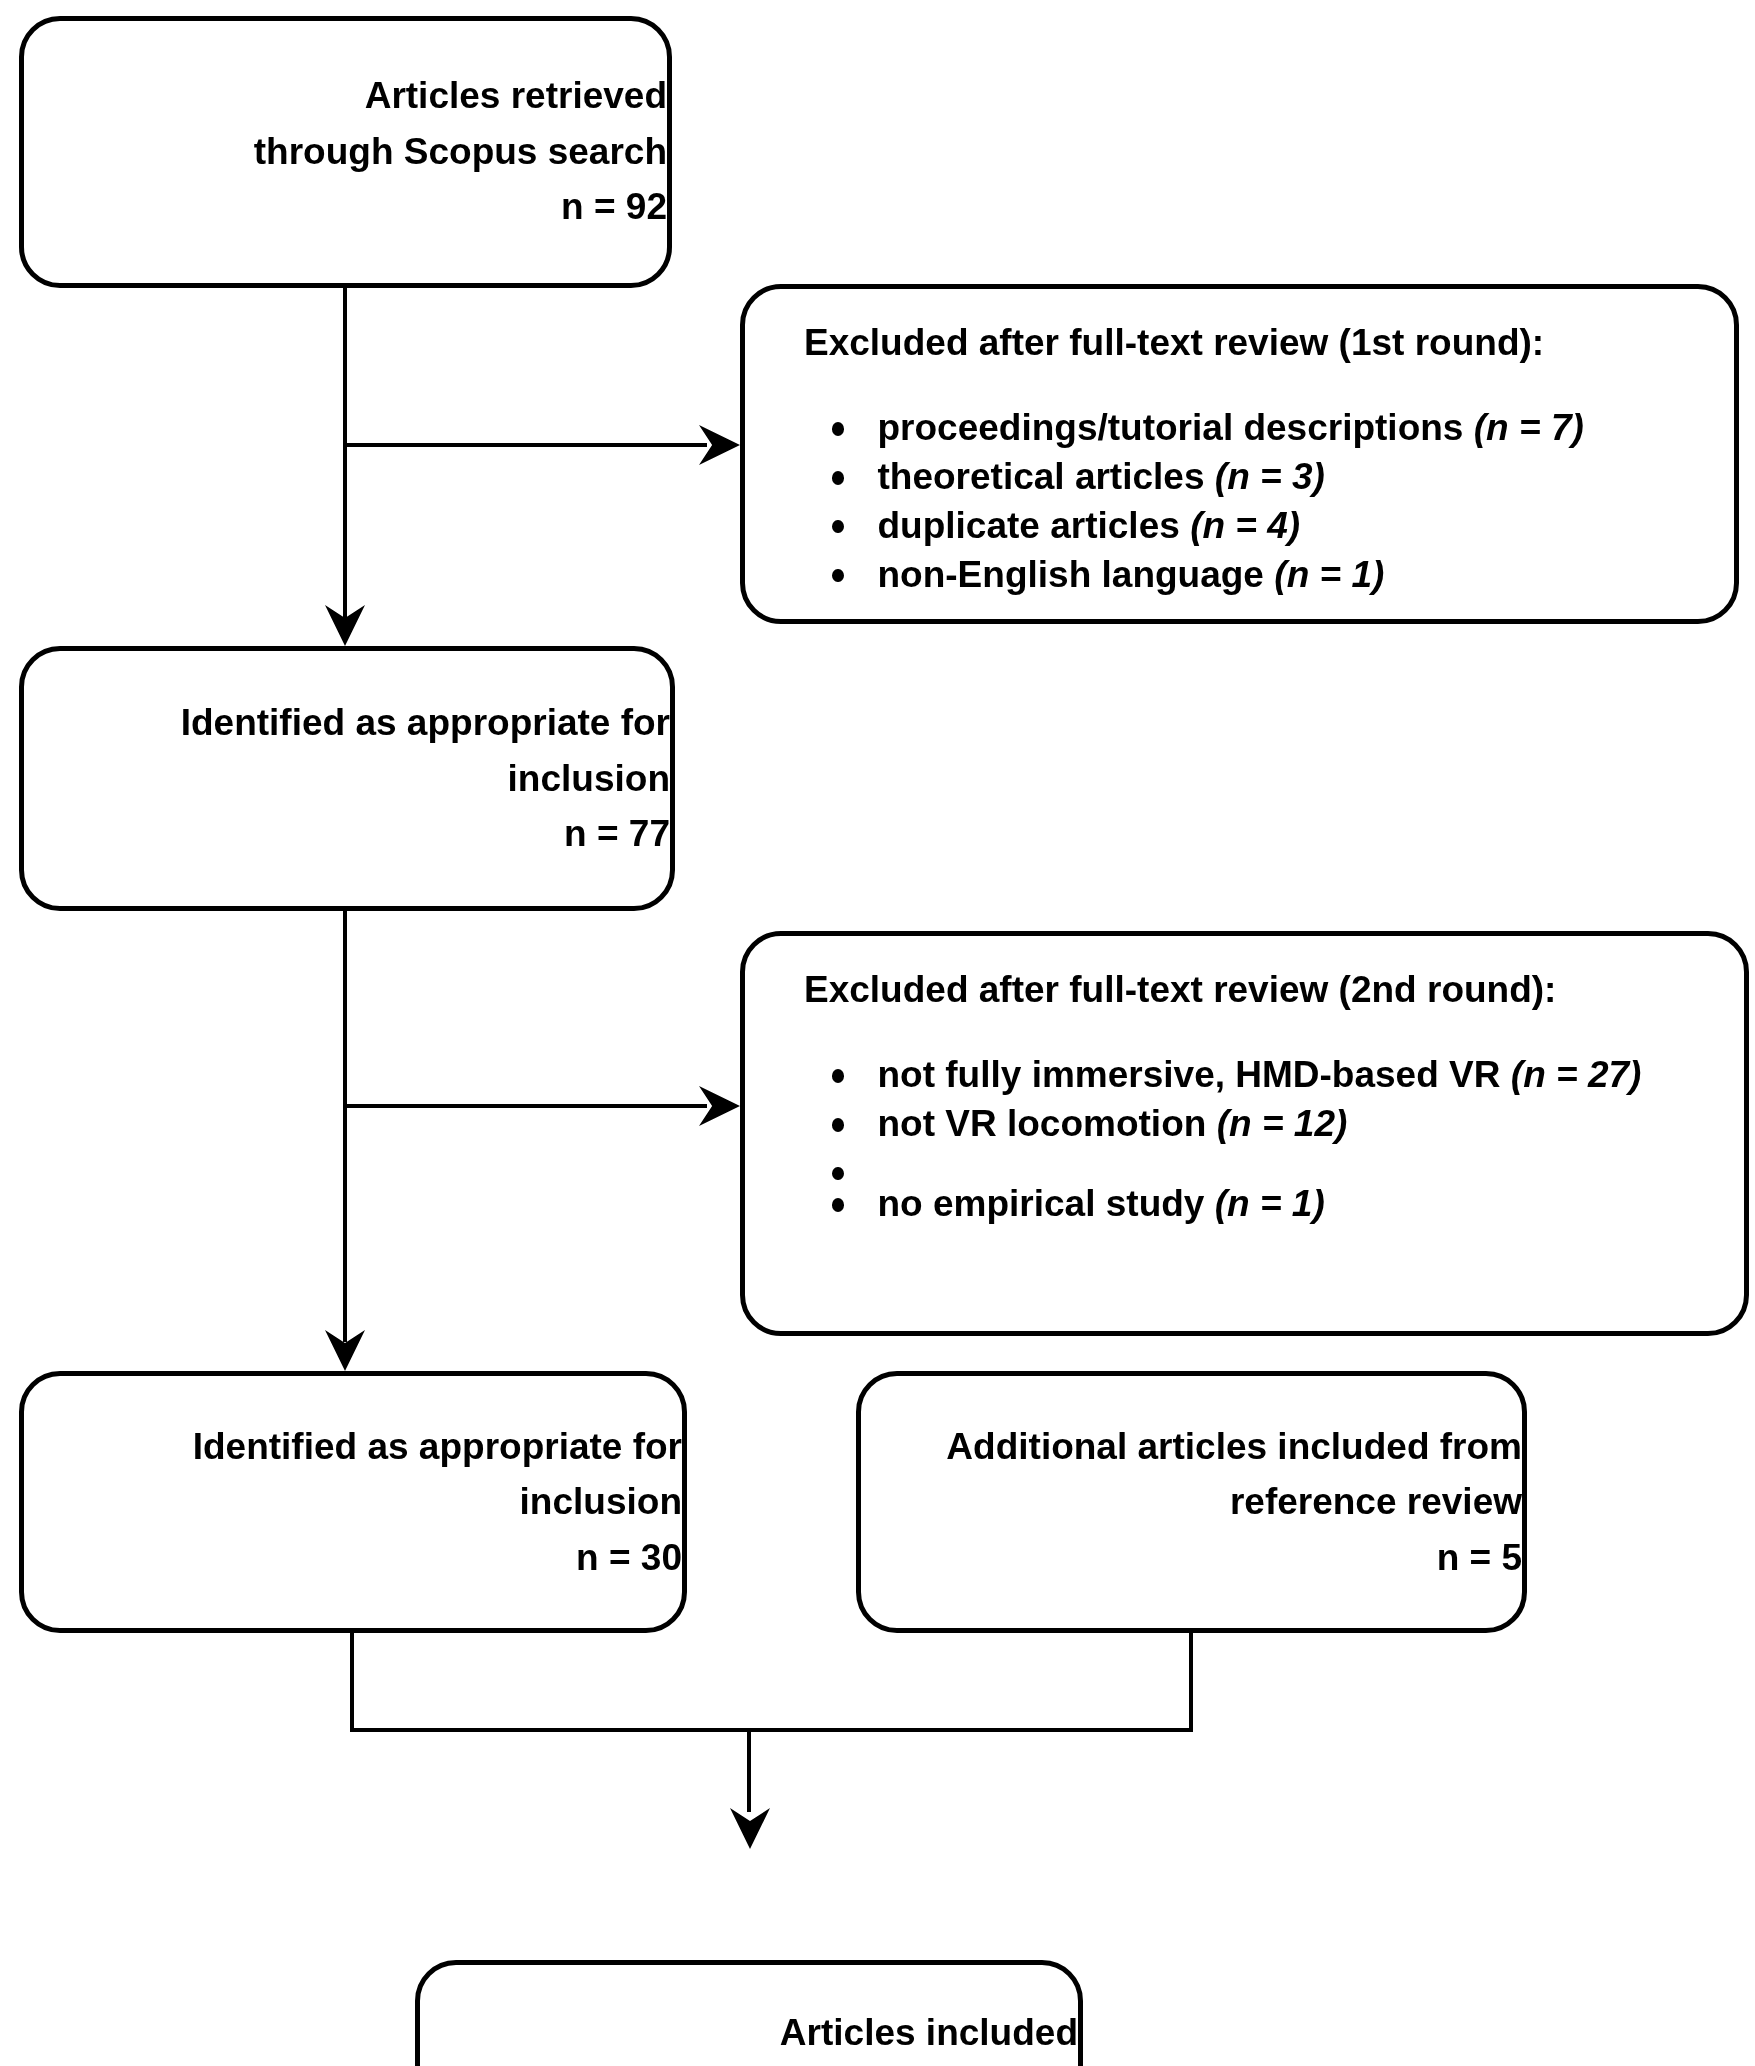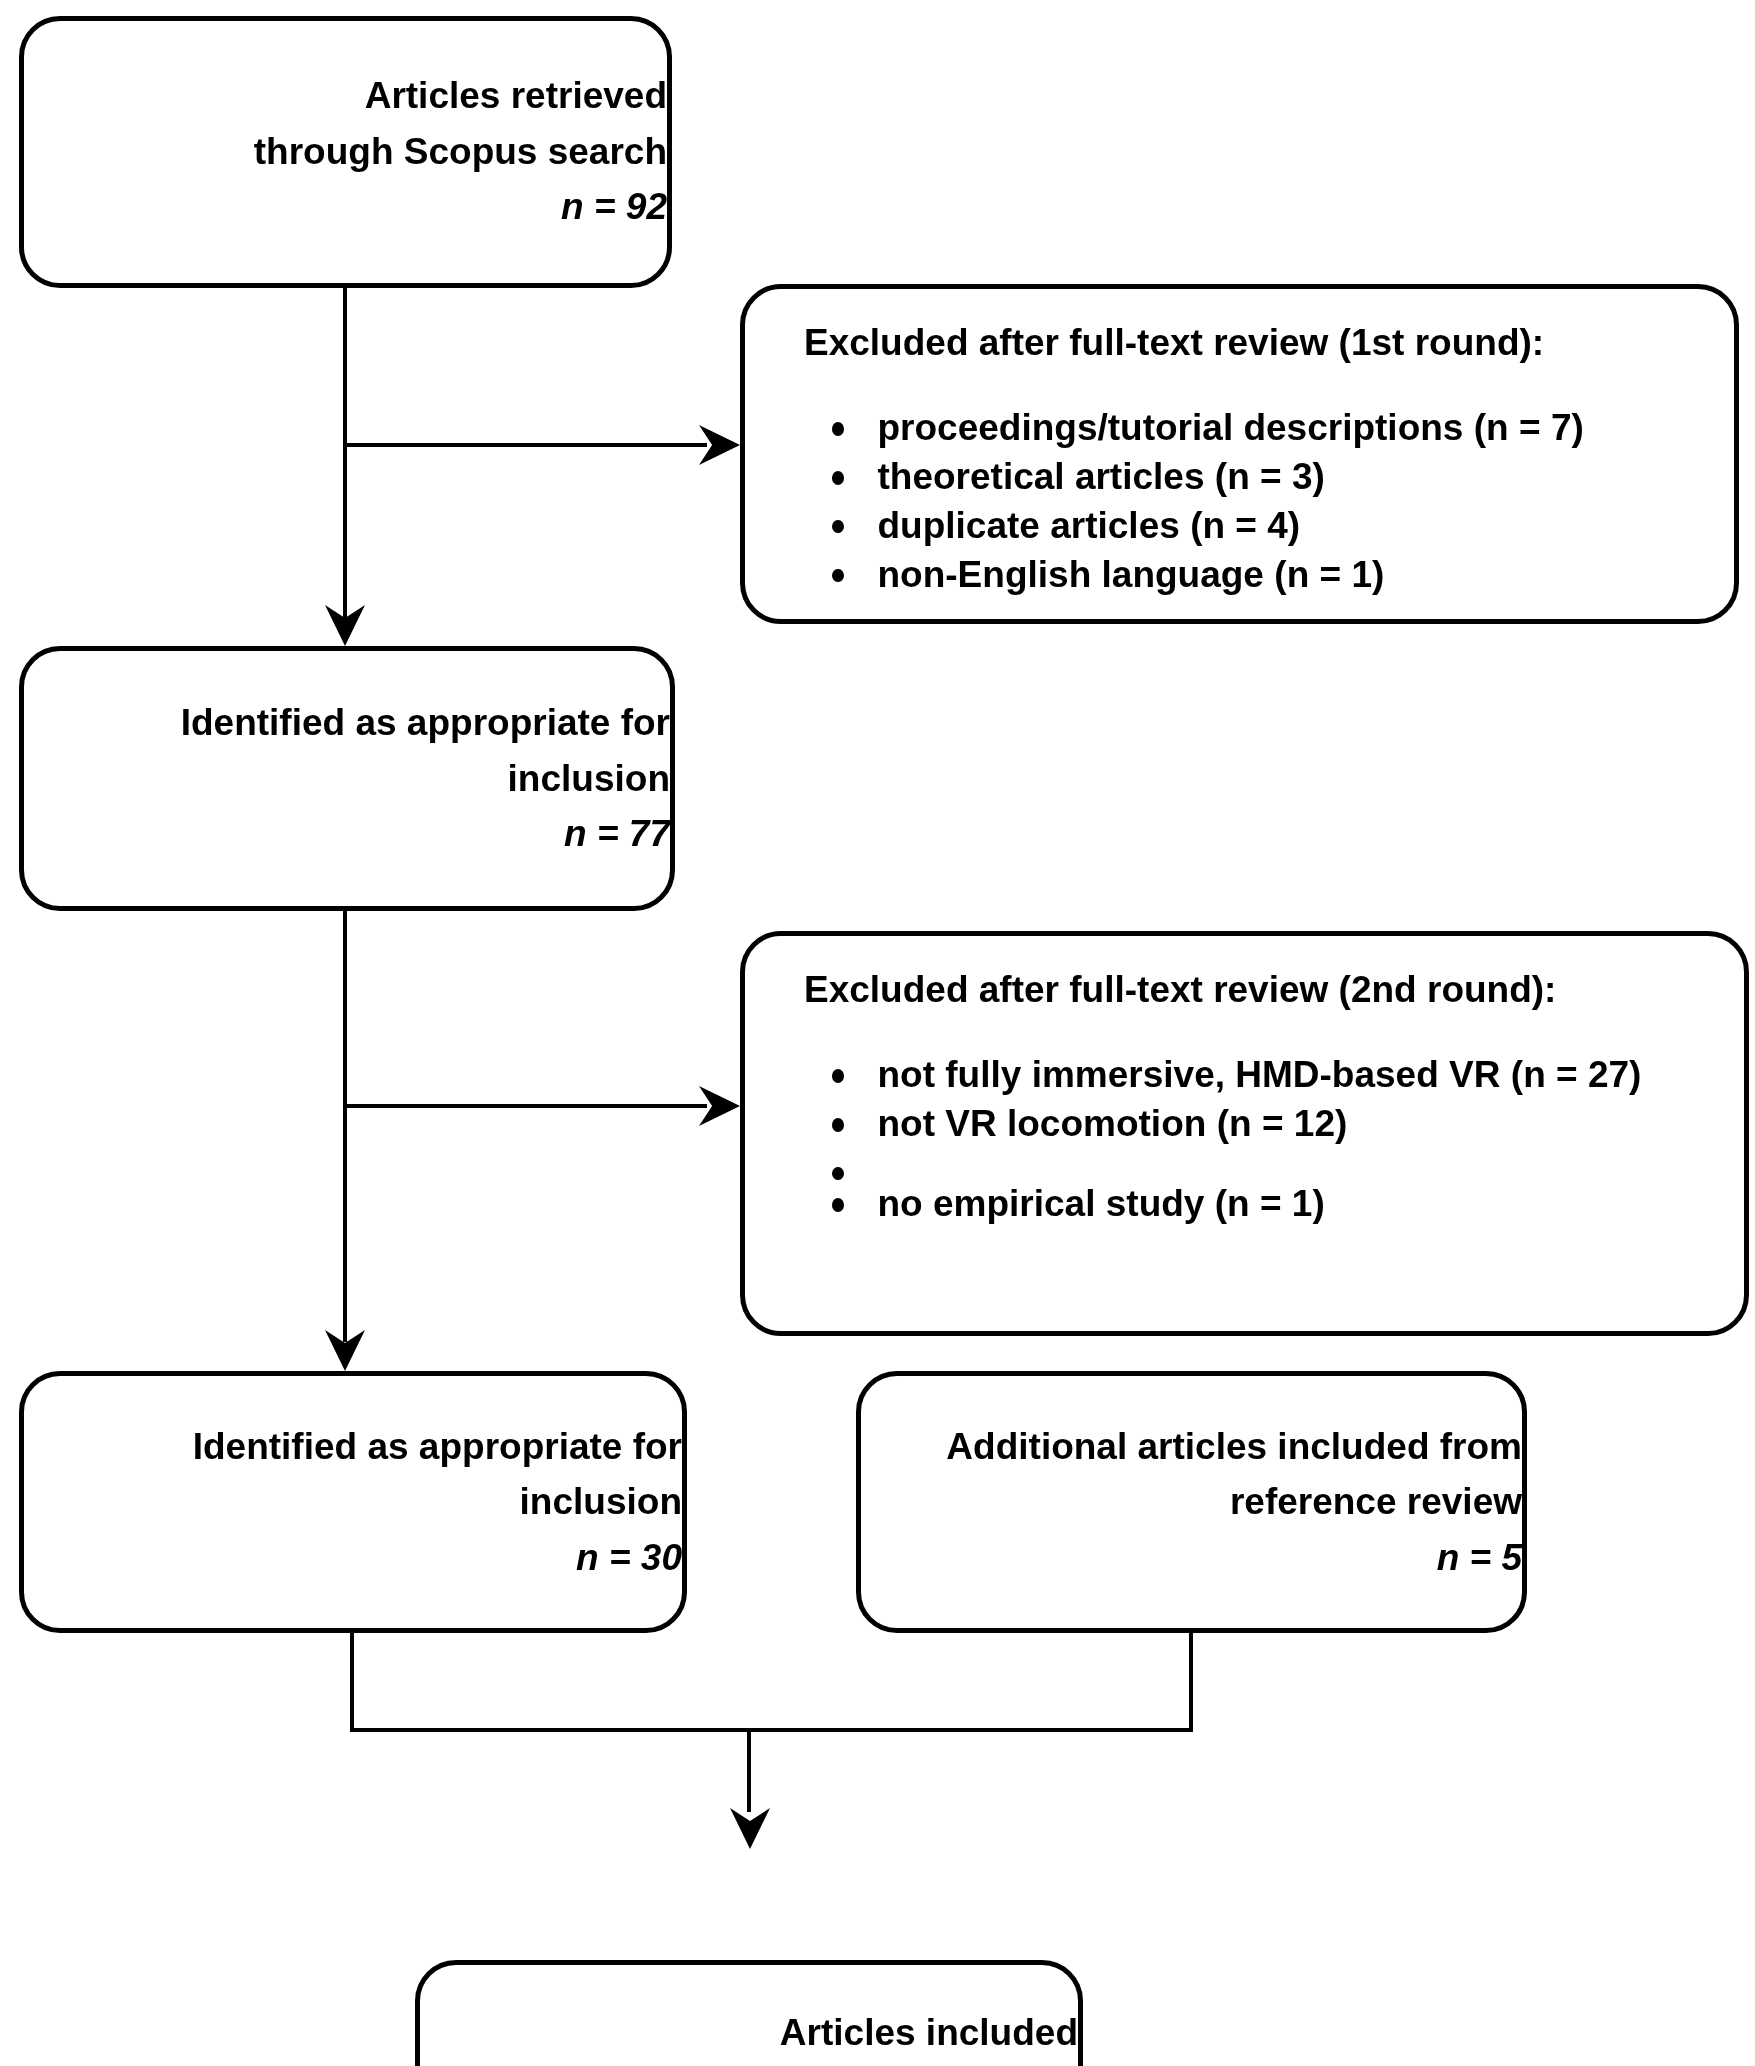--- a/index.html
+++ b/index.html
@@ -28,21 +28,20 @@
     display: flex;
     flex-direction: column;
     align-items: flex-end;
     justify-content: center;
     text-align: center;
     font-size: 37px;
     font-weight: 700;
     line-height: 1.5;
   }
   .count {
-    font-style: italic;
     margin-left: 25px;
   }
   .excl-box {
     font-size: 37px;
     font-weight: 700;
     padding: 30px 22px 0 59px;
   }
   .excl-title {
     line-height: 1.3;
     margin-bottom: 37px;
@@ -56,20 +55,21 @@
   }
   .dot {
     flex: none;
     width: 12px;
     height: 13.7px;
     border-radius: 50%;
     background: #000000;
     margin: 18px 34px 0 27.5px;
   }
   .bcount {
+    font-style: italic;
     margin-left: 0.28em;
   }
   .hline, .vline {
     position: absolute;
     background: #000000;
   }
   .arrow-down {
     position: absolute;
     width: 40px;
     height: 41px;

